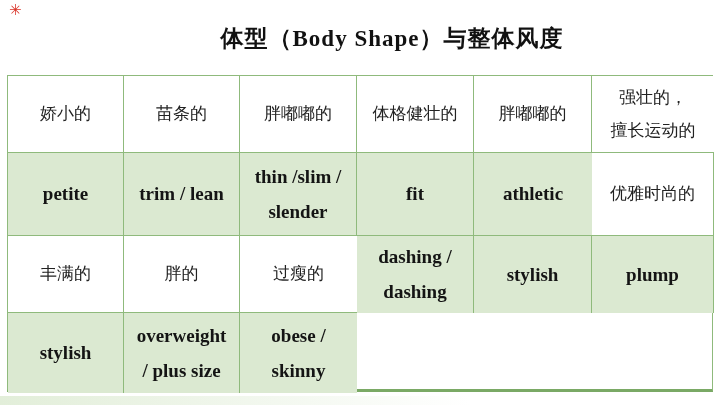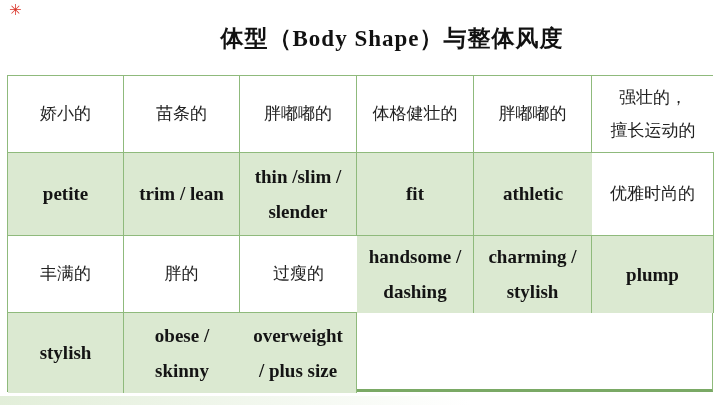--- a/index.html
+++ b/index.html
@@ -115,36 +115,35 @@
     <div class="cell plain zh">
       <div class="line">丰满的</div>
     </div>
     <div class="cell plain zh">
       <div class="line">胖的</div>
     </div>
     <div class="cell plain zh col-last">
       <div class="line">过瘦的</div>
     </div>
     <div class="cell green en row-last">
-      <div class="line">handsome /</div>
+      <div class="line">dashing /</div>
       <div class="line">dashing</div>
     </div>
     <div class="cell green en row-last">
-      <div class="line">charming /</div>
       <div class="line">stylish</div>
     </div>
     <div class="cell green en row-last">
       <div class="line">plump</div>
     </div>
     <div class="cell green en row-last">
       <div class="line">stylish</div>
     </div>
+    <div class="cell green en row-last">
+      <div class="line">overweight</div>
+      <div class="line">/ plus size</div>
+    </div>
     <div class="cell green en col-last row-last">
       <div class="line">obese /</div>
       <div class="line">skinny</div>
-    </div>
-    <div class="cell green en row-last">
-      <div class="line">overweight</div>
-      <div class="line">/ plus size</div>
     </div>
   </div>
 
 <div class="bottom-wash"></div>
 
 </body></html>

